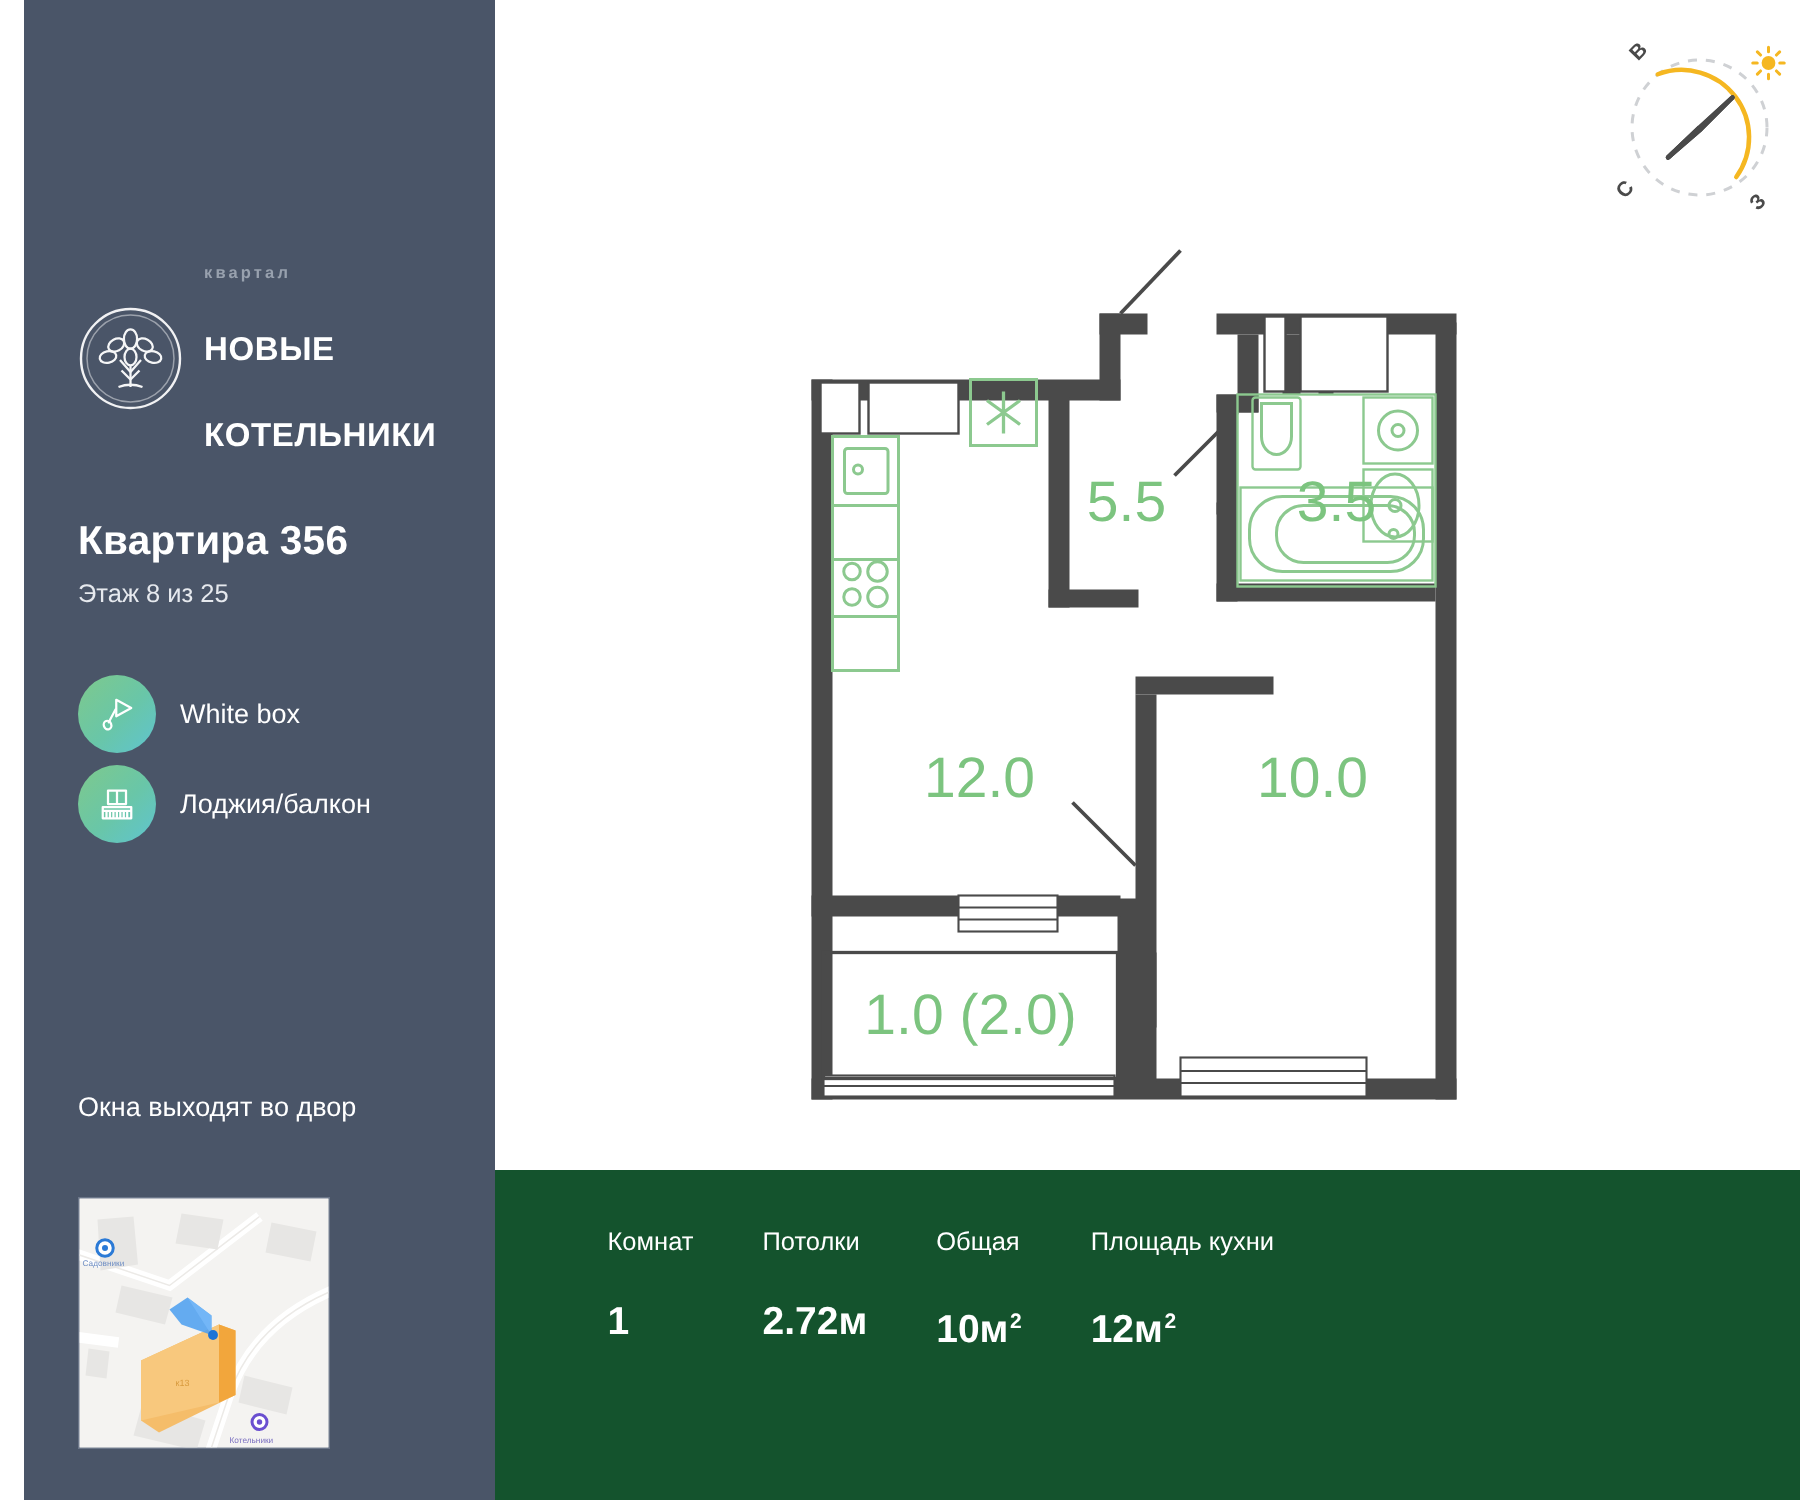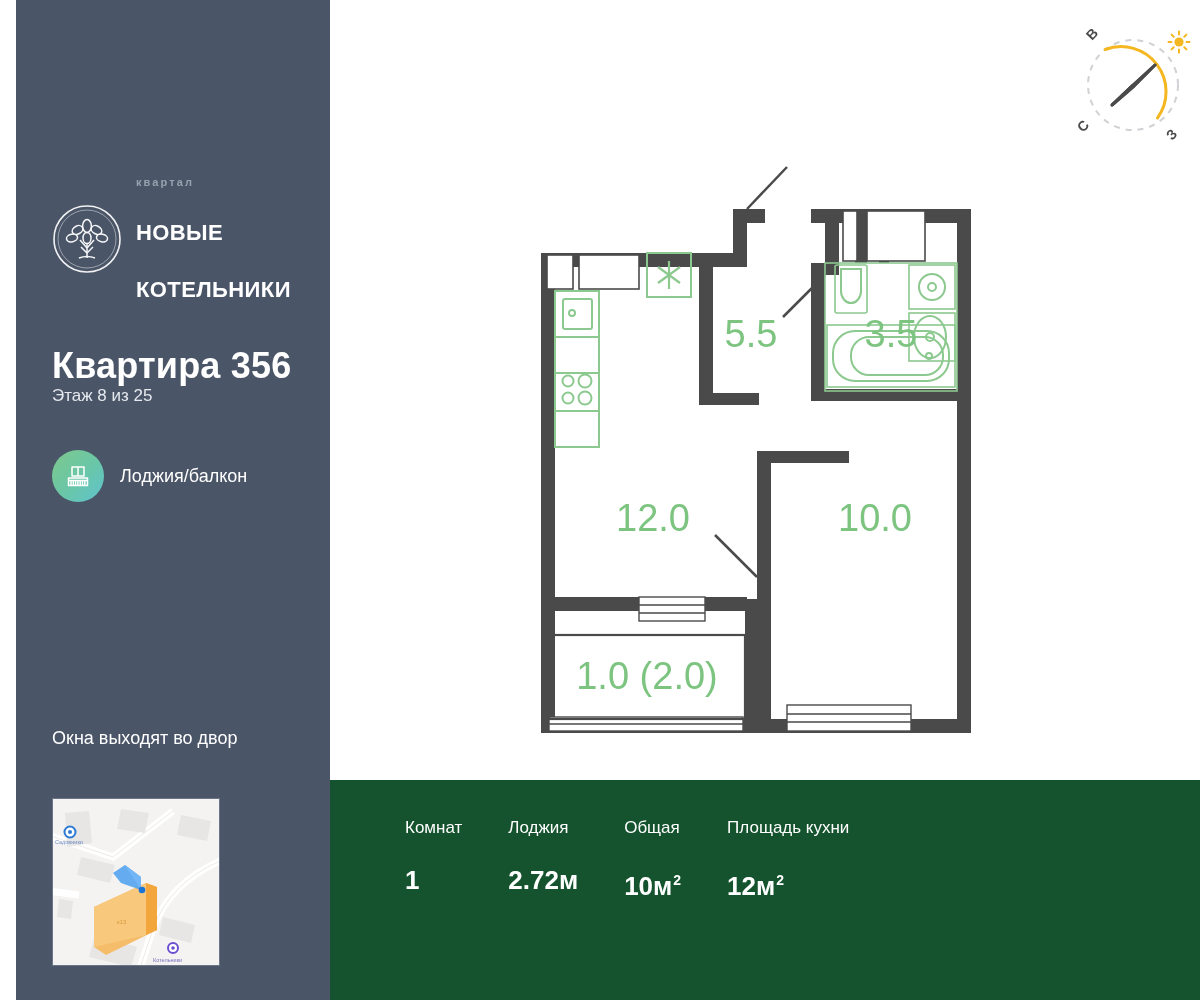--- a/index.html
+++ b/index.html
@@ -23,21 +23,21 @@
     font-size:11px;letter-spacing:2.1px;font-weight:bold;
     color:#98a1ae;text-transform:lowercase;line-height:12px;margin-bottom:3px;
   }
   .logo-name{
     font-size:22px;font-weight:bold;letter-spacing:.4px;line-height:25px;
     color:#ffffff;text-transform:uppercase;margin-top:32px;
   }
 
   .flat-title{
     position:absolute;left:36px;top:345px;
-    color:#ffffff;font-size:36px;font-weight:bold;letter-spacing:.2px;
+    color:#ffffff;font-size:27px;font-weight:bold;letter-spacing:.2px;
   }
   .flat-floor{
     position:absolute;left:36px;top:386px;
     color:#e6e9ee;font-size:17px;font-weight:normal;
   }
 
   .legend{position:absolute;left:36px;top:450px;}
   .legend-row{display:flex;align-items:center;height:52px;margin-bottom:8px;}
   .legend-badge{
     width:52px;height:52px;border-radius:50%;flex:0 0 52px;
@@ -113,20 +113,32 @@
         <div class="logo-name">НОВЫЕ</div>
         <div class="logo-name">КОТЕЛЬНИКИ</div>
       </span>
     </div>
 
     <div class="flat-title">Квартира 356</div>
     <div class="flat-floor">Этаж 8 из 25</div>
 
     <div class="legend">
 
+      <div class="legend-row">
+        <span class="legend-badge">
+          <svg width="30" height="30" viewBox="0 0 30 30">
+            <g fill="none" stroke="#ffffff" stroke-width="1.5" stroke-linejoin="round" stroke-linecap="round">
+              <path d="M14.5 5.5 L24.5 11 L14.5 16.5 Z"></path>
+              <path d="M14.0 12.0 L9.5 20.5"></path>
+              <ellipse cx="8.7" cy="22.4" rx="2.5" ry="2.9" transform="rotate(-20 8.7 22.4)"></ellipse>
+            </g>
+          </svg>
+        </span>
+        <span class="legend-label">White box</span>
+      </div>
 
       <div class="legend-row">
         <span class="legend-badge">
           <svg width="30" height="30" viewBox="0 0 30 30">
             <g fill="none" stroke="#ffffff" stroke-width="1.5" stroke-linejoin="round">
               <rect x="9" y="6" width="12" height="9"></rect>
               <path d="M15 6 L15 15"></path>
               <rect x="5.5" y="17" width="19" height="7.5"></rect>
               <path d="M5.5 19.5 L24.5 19.5"></path>
               <path d="M8 19.8 L8 24.3 M10.3 19.8 L10.3 24.3 M12.6 19.8 L12.6 24.3 M14.9 19.8 L14.9 24.3 M17.2 19.8 L17.2 24.3 M19.5 19.8 L19.5 24.3 M21.8 19.8 L21.8 24.3"></path>
@@ -353,21 +365,21 @@
     <div class="stats-inner">
 
       <div class="stat">
         <div class="stat-label">Комнат</div>
         <div class="stat-value">
           <span>1</span><span></span>
         </div>
       </div>
 
       <div class="stat">
-        <div class="stat-label">Лоджия</div>
+        <div class="stat-label">Потолки</div>
         <div class="stat-value">
           <span>2.72</span><span>м</span>
         </div>
       </div>
 
 
       <div class="stat">
         <div class="stat-label">Общая</div>
         <div class="stat-value">
           <span>10</span><span>м</span><sup>2</sup>

